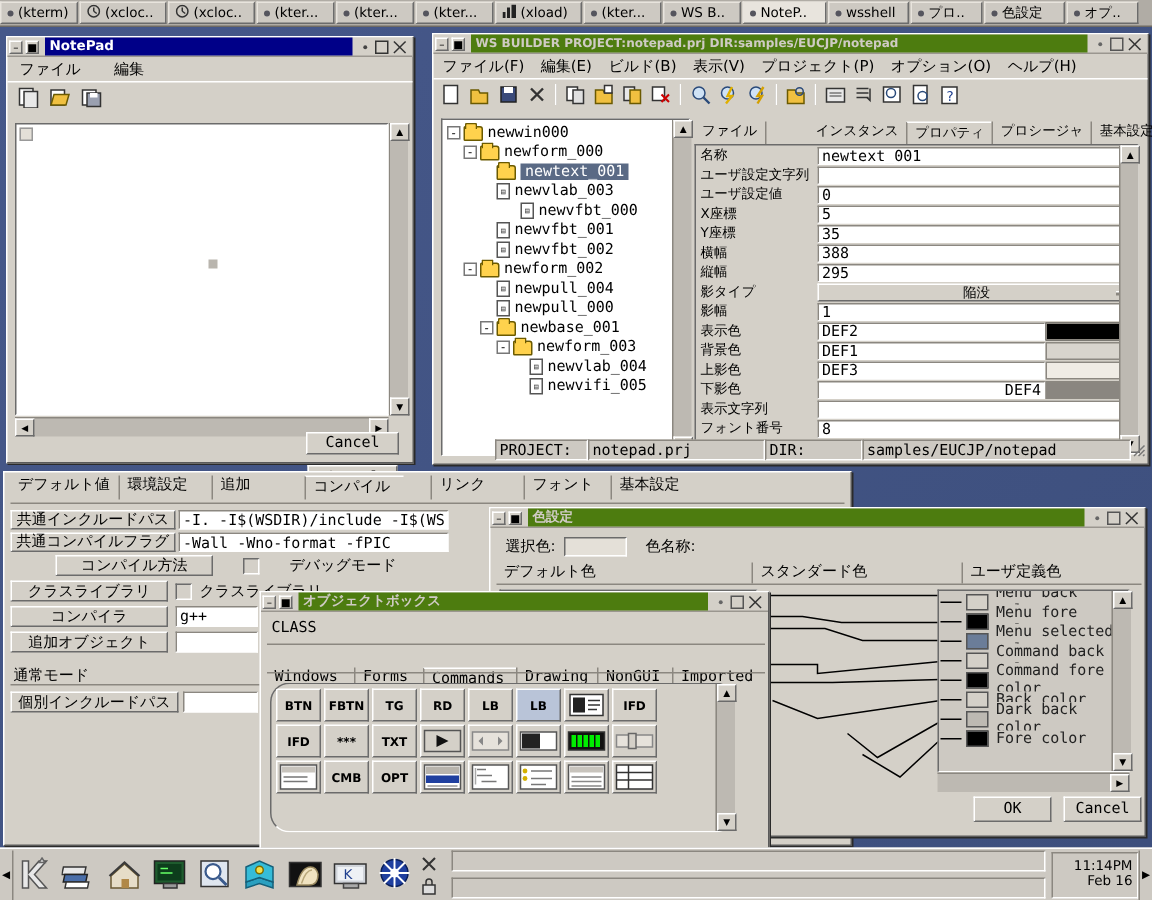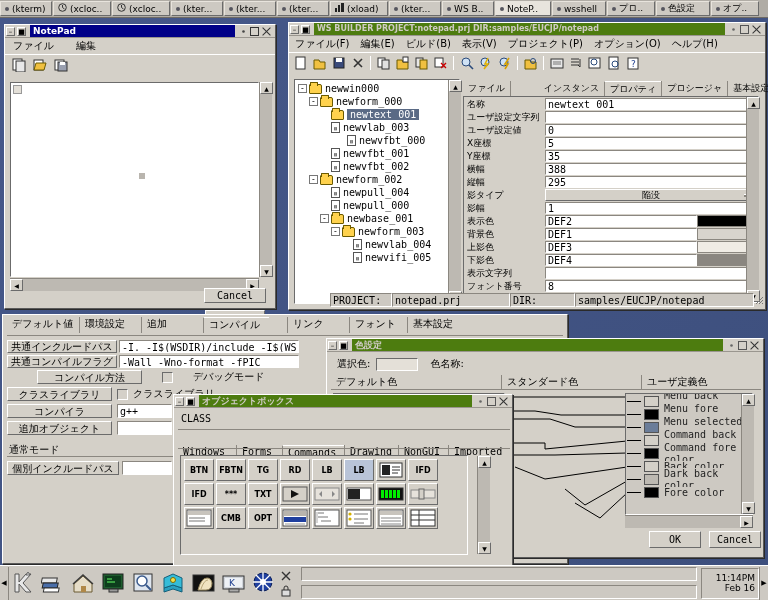--- a/index.html
+++ b/index.html
@@ -601,21 +601,21 @@
         <div class="prow">
           <div class="pname" style="font-size:9px;">上影色</div>
           <div class="pval" style="display:flex;">
             <div class="fld" style="flex:1 1 auto;height:12px;line-height:11px;">DEF3</div>
             <div class="colorswatch" style="height:12px;background:#f0ece5;border:1px solid #8b8780;"></div>
           </div>
         </div>
         <div class="prow">
           <div class="pname" style="font-size:9px;">下影色</div>
           <div class="pval" style="display:flex;">
-            <div class="fld" style="flex:1 1 auto;height:12px;line-height:11px;">DEF4</div>
+            <div class="fld" style="flex:1 1 auto;height:12px;line-height:11px;text-align:right;">DEF4</div>
             <div class="colorswatch" style="height:12px;background:#8a8680;border:1px solid #8b8780;"></div>
           </div>
         </div>
         <div class="prow">
           <div class="pname" style="font-size:9px;">表示文字列</div>
           <div class="pval fld" style="height:12px;line-height:11px;"></div>
         </div>
         <div class="prow">
           <div class="pname" style="font-size:9px;">フォント番号</div>
           <div class="pval fld" style="height:12px;line-height:11px;">8</div>
@@ -831,21 +831,21 @@
   <div class="tabrow" id="ob-tabs" style="position:absolute;left:4px;top:50px;width:332px;height:15px;">
       <div class="tab" style="width: 58px; font-family: &quot;DejaVu Sans Mono&quot;, monospace;">Windows</div>
       <div class="tab" style="width: 46px; font-family: &quot;DejaVu Sans Mono&quot;, monospace;">Forms</div>
       <div class="tab sel" style="width: 62px; font-family: &quot;DejaVu Sans Mono&quot;, monospace;">Commands</div>
       <div class="tab" style="width: 54px; font-family: &quot;DejaVu Sans Mono&quot;, monospace;">Drawing</div>
       <div class="tab" style="width: 50px; font-family: &quot;DejaVu Sans Mono&quot;, monospace;">NonGUI</div>
       <div class="tab" style="width: 58px; font-family: &quot;DejaVu Sans Mono&quot;, monospace;">Imported</div>
     </div>
   <div style="position:absolute;left:4px;top:53px;width:332px;height:1px;background:#8b8780;"></div>
 
-  <div class="sunken" style="position:absolute;left:6px;top:60px;width:288px;height:100px;background:#d4d0c8;overflow:hidden;">
+  <div class="sunken" style="position:absolute;left:6px;top:60px;width:310px;height:100px;background:#d4d0c8;overflow:hidden;border-radius:13px;">
     <div id="ob-palette" style="display:flex;flex-wrap:wrap;width:288px;padding:2px;">
         <div class="objbtn">
           <span>BTN</span>
         </div>
         <div class="objbtn">
           <span>FBTN</span>
         </div>
         <div class="objbtn">
           <span>TG</span>
         </div>

